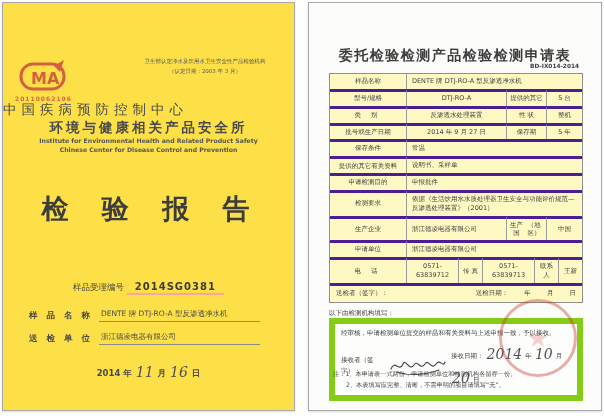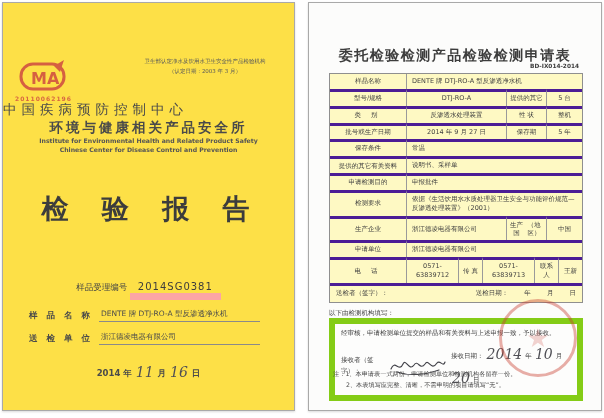--- a/index.html
+++ b/index.html
@@ -19,21 +19,21 @@
   .org-cn1{position:absolute;top:98px;left:0;width:100%;text-align:left;
            font-size:13.5px;font-weight:400;letter-spacing:5px;color:#4a4a4a;}
   .org-cn2{position:absolute;top:116px;left:0;width:100%;text-align:center;
            font-size:13.5px;font-weight:600;letter-spacing:3px;color:#4a4a4a;}
   .org-en{position:absolute;left:0;width:100%;text-align:center;
           font-size:6.2px;font-weight:bold;color:#555;}
   .org-en1{top:134px;} .org-en2{top:143px;}
   .report-title{position:absolute;top:188px;left:0;width:100%;text-align:center;
                 font-size:27px;font-weight:600;color:#3c3c3c;letter-spacing:12px;padding-left:6px;box-sizing:border-box;}
   .sample-no{position:absolute;top:278px;left:0;width:100%;text-align:center;font-size:8.5px;color:#444;}
-  .sample-no b{font-size:10px;font-weight:400;letter-spacing:1px;border-bottom:7px solid #fca5a5;padding:0 8px 1px 8px;color:#3c3c3c;}
+  .sample-no b{font-size:10px;font-weight:700;letter-spacing:1px;border-bottom:2px solid #fca5a5;padding:0 8px 1px 8px;color:#3c3c3c;}
   .fieldrow{position:absolute;left:26px;right:34px;display:flex;align-items:flex-end;}
   .fieldrow .flabel{font-size:8.5px;font-weight:600;letter-spacing:3px;color:#4a4a4a;white-space:nowrap;}
   .fieldrow .fvalue{flex:1;margin-left:6px;border-bottom:1px solid #8a8a8a;
                     font-size:7.5px;color:#4b4b4b;padding:0 2px 2px 2px;white-space:nowrap;}
   .frow1{top:306px;} .frow2{top:329px;}
   .dateline{position:absolute;top:360px;left:0;width:100%;text-align:center;font-size:8.5px;font-weight:600;color:#4a4a4a;}
   .hand{font-family:"DejaVu Serif","Liberation Serif",serif;font-style:italic;font-weight:400;
         color:#4f4f55;font-size:14px;position:relative;top:1px;padding:0 1px;}
 
   

